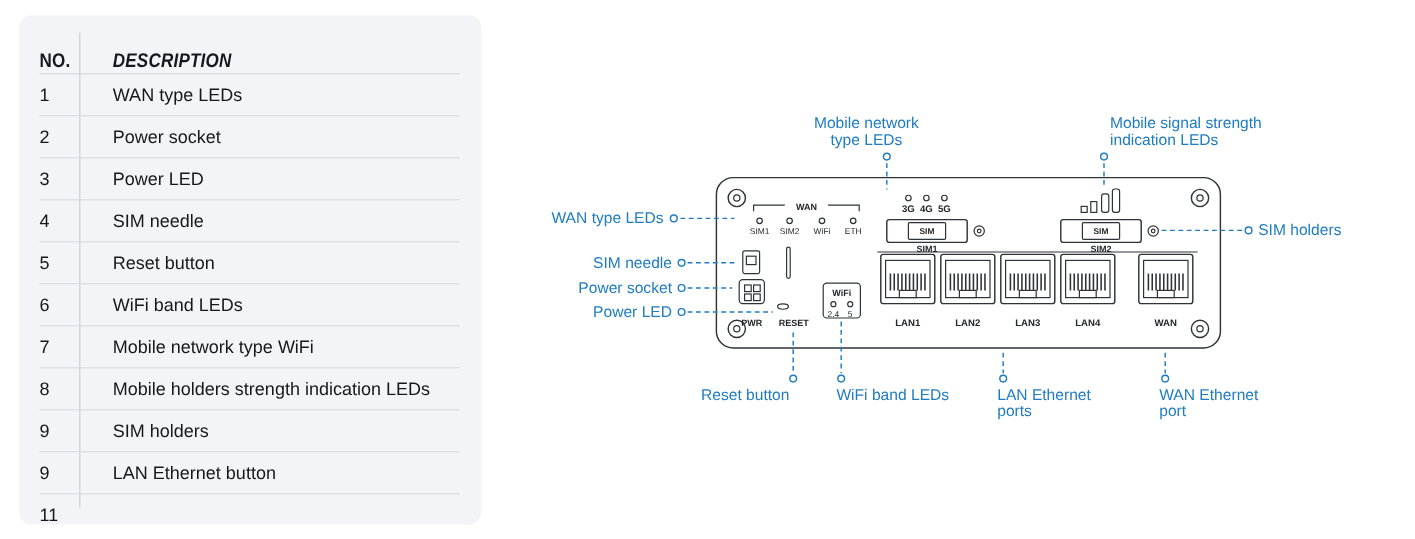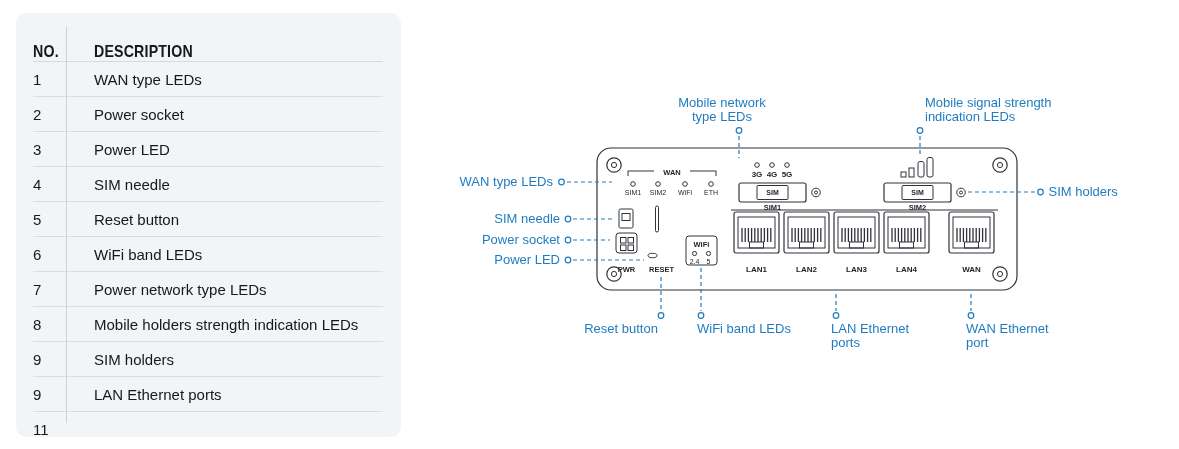--- a/index.html
+++ b/index.html
@@ -16,21 +16,21 @@
   }
   .v-divider{
     position:absolute;left:50px;top:14px;bottom:14px;width:1px;background:#ccd0d7;
   }
   .t-header{display:flex;align-items:flex-end;height:36px;border-bottom:1px solid #d6d9df;}
   .t-header .hd{
     font-weight:700;font-size:16.5px;color:#15181d;letter-spacing:.2px;
     display:inline-block;transform:scaleX(.86);transform-origin:0 50%;
   }
   .th-no{width:49px;}
-  .th-desc{padding-left:12px;flex:1;}
+  .th-desc{padding-left:12px;flex:1;font-style:italic;}
   .t-row{
     display:flex;align-items:center;height:34px;border-bottom:1px solid #dadde2;
     font-size:15px;font-weight:500;color:#16181c;
   }
   .t-row:last-child{border-bottom:none;}
   .cell-no{width:49px;}
   .cell-desc{padding-left:12px;flex:1;white-space:nowrap;}
 
   
   .diagram-wrap{position:absolute;left:440px;top:80px;width:739px;height:290px;}
@@ -78,33 +78,33 @@
   <div class="t-row">
     <div class="cell-no">5</div>
     <div class="cell-desc">Reset button</div>
   </div>
   <div class="t-row">
     <div class="cell-no">6</div>
     <div class="cell-desc">WiFi band LEDs</div>
   </div>
   <div class="t-row">
     <div class="cell-no">7</div>
-    <div class="cell-desc">Power network type LEDs</div>
+    <div class="cell-desc">Mobile network type WiFi</div>
   </div>
   <div class="t-row">
     <div class="cell-no">8</div>
     <div class="cell-desc">Mobile holders strength indication LEDs</div>
   </div>
   <div class="t-row">
     <div class="cell-no">9</div>
     <div class="cell-desc">SIM holders</div>
   </div>
   <div class="t-row">
     <div class="cell-no">9</div>
-    <div class="cell-desc">LAN Ethernet ports</div>
+    <div class="cell-desc">LAN Ethernet button</div>
   </div>
   <div class="t-row">
     <div class="cell-no">11</div>
   </div>
 </div>
 
 <div class="diagram-wrap">
 <svg width="739" height="290" viewBox="440 80 739 290" xmlns="http://www.w3.org/2000/svg">
   <defs>
     <g id="screw">

